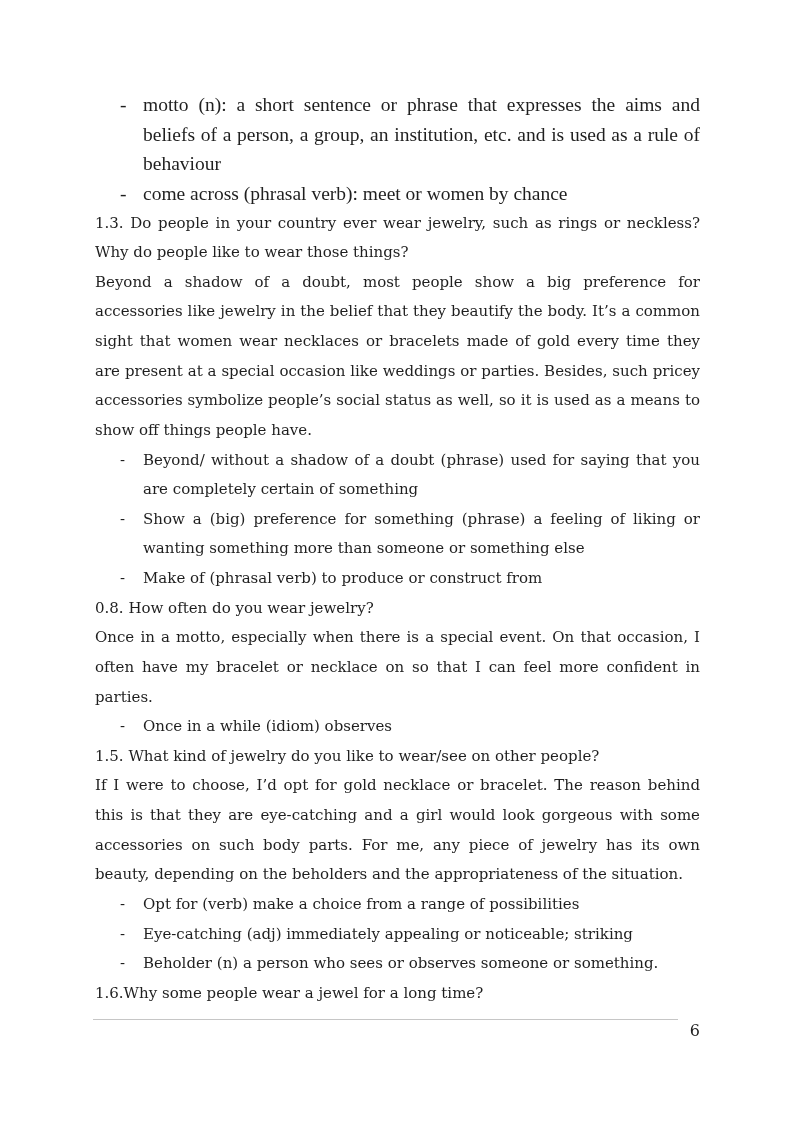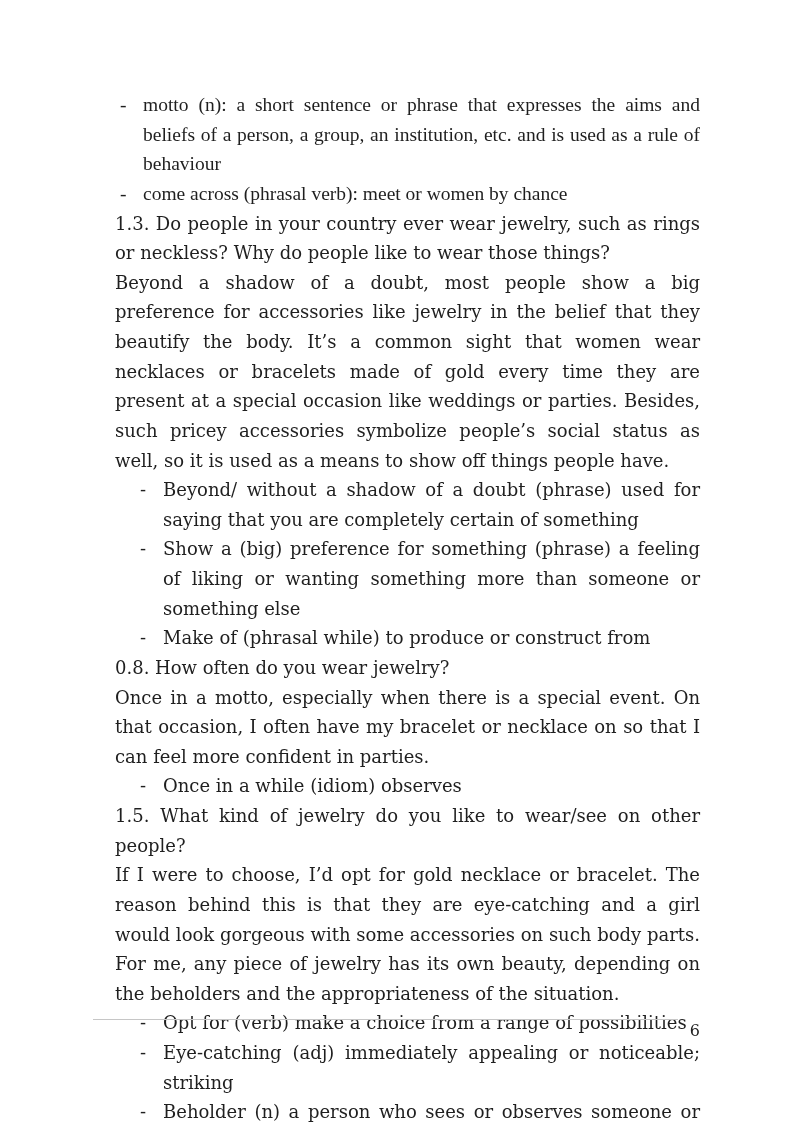--- a/index.html
+++ b/index.html
@@ -20,22 +20,21 @@
     left: 95px;
     top: 90px;
     width: 605px;
   }
   .block {
     text-align: justify;
     line-height: 29.63px;
   }
   .georgia {
     font-family: "DejaVu Serif", serif;
-    font-size: 18px;
-    margin-left: 20px;
+    font-size: 15px;
   }
   .times {
     font-family: "Liberation Serif", serif;
     font-size: 19.5px;
   }
   .heading { font-weight: bold; }
   .bullet {
     position: relative;
     padding-left: 48px;
   }
@@ -69,21 +68,21 @@
 <body>
 
 <div class="page" style="color: rgb(31, 31, 31); background: rgb(255, 255, 255);">
   <div class="doc-body">
       <div class="block bullet times"><span class="dash">-</span><b>motto</b><span> (n): a short sentence or phrase that expresses the aims and beliefs of a person, a group, an institution, etc. and is used as a rule of behaviour</span></div>
       <div class="block bullet times"><span class="dash">-</span><b>come across</b><span> (phrasal verb): meet or women by chance</span></div>
       <div class="block heading georgia"><b>1.3. Do people in your country ever wear jewelry, such as rings or neckless? Why do people like to wear those things?</b></div>
       <div class="block paragraph georgia"><b>Beyond a shadow of a doubt</b><span>, most people </span><b>show a big preference for</b><span> accessories like jewelry in the belief that they beautify the body. It’s a common sight that women wear necklaces or bracelets </span><b>made of</b><span> gold every time they are present at a special occasion like weddings or parties. Besides, such </span><b>pricey</b><span> accessories symbolize people’s social status as well, so it is used as a means to </span><b>show off</b><span> things people have.</span></div>
       <div class="block bullet georgia"><span class="dash">-</span><b>Beyond/ without a shadow of a doubt (phrase)</b><span> used for saying that you are completely certain of something</span></div>
       <div class="block bullet georgia"><span class="dash">-</span><b>Show a (big) preference for something (phrase)</b><span> a feeling of liking or wanting something more than someone or something else</span></div>
-      <div class="block bullet georgia"><span class="dash">-</span><b>Make of (phrasal while)</b><span> to produce or construct from</span></div>
+      <div class="block bullet georgia"><span class="dash">-</span><b>Make of (phrasal verb)</b><span> to produce or construct from</span></div>
       <div class="block heading georgia"><b>0.8. How often do you wear jewelry?</b></div>
       <div class="block paragraph georgia"><span>Once </span><b>in a motto</b><span>, especially when there is a special event. On that occasion, I often have my bracelet or necklace on so that I can feel more </span><b>confident in</b><span> parties.</span></div>
       <div class="block bullet georgia"><span class="dash">-</span><b>Once in a while (idiom)</b><span> observes</span></div>
       <div class="block heading georgia"><b>1.5. What kind of jewelry do you like to wear/see on other people?</b></div>
       <div class="block paragraph georgia"><span>If I were to choose, I’d </span><b>opt for</b><span> gold necklace or bracelet. The reason behind this is that they are </span><b>eye-catching</b><span> and a girl would look gorgeous with some accessories on such body parts. For me, any piece of jewelry has its own beauty, depending on the </span><b>beholders</b><span> and the appropriateness of the situation.</span></div>
       <div class="block bullet georgia"><span class="dash">-</span><b>Opt for (verb)</b><span> make a choice from a range of possibilities</span></div>
       <div class="block bullet georgia"><span class="dash">-</span><b>Eye-catching (adj)</b><span> immediately appealing or noticeable; striking</span></div>
       <div class="block bullet georgia"><span class="dash">-</span><b>Beholder (n)</b><span> a person who sees or observes someone or something.</span></div>
       <div class="block heading georgia"><b>1.6.Why some people wear a jewel for a long time?</b></div>
     </div>

